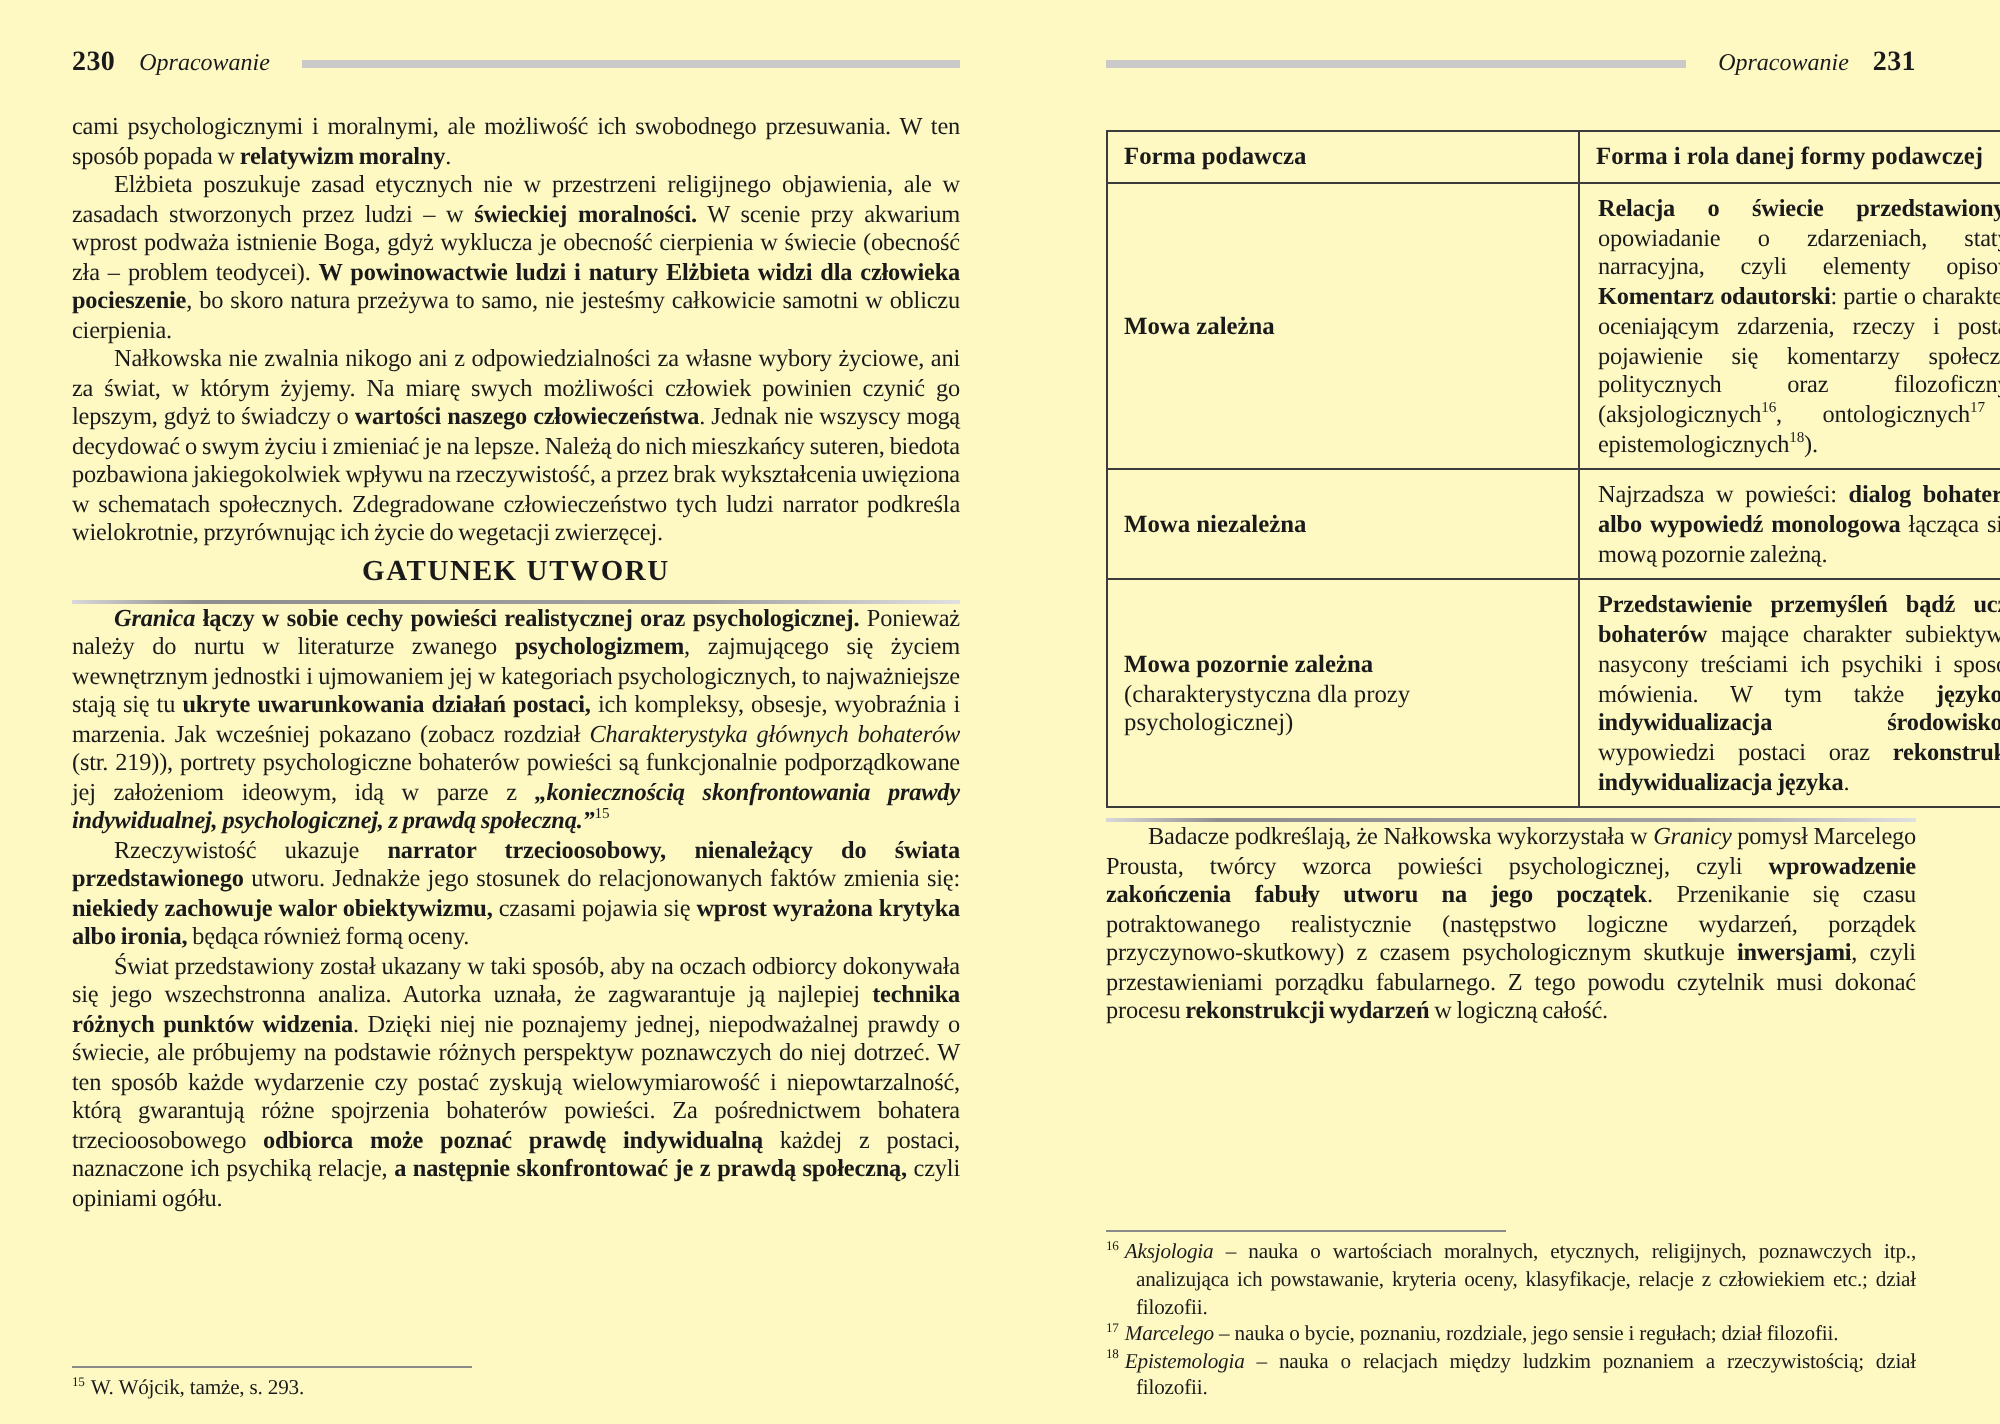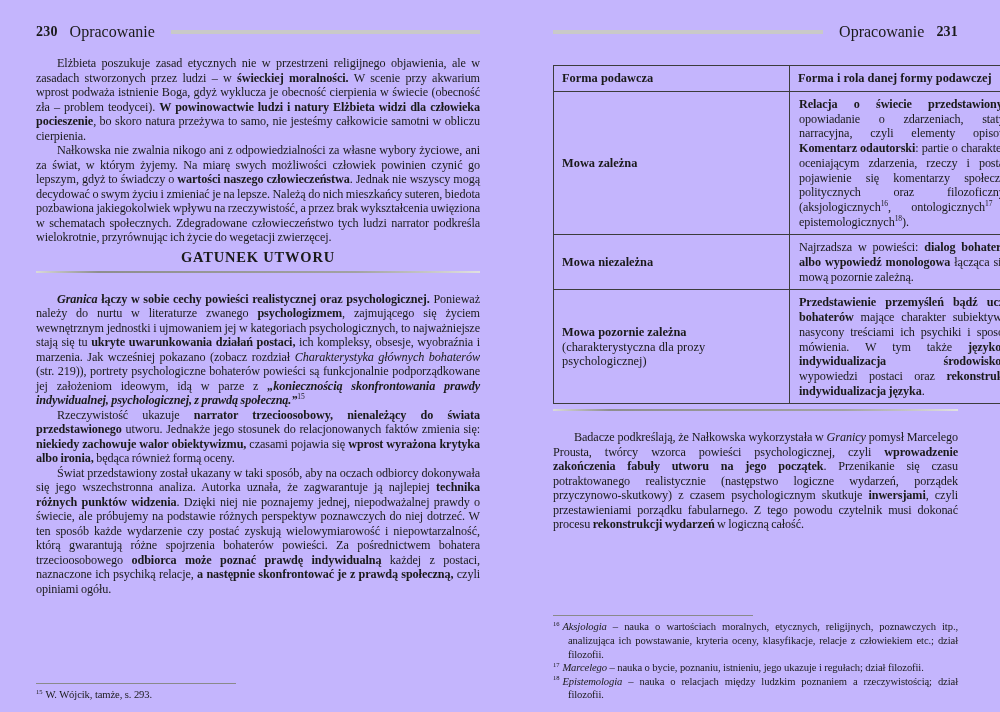--- a/index.html
+++ b/index.html
@@ -1,43 +1,43 @@
 <!DOCTYPE html>
 <html lang="pl"><head>
 <meta charset="utf-8">
 <style>
   html,body{margin:0;padding:0;background:#ffffff;}
-  .spread{position:relative;width:1000px;height:712px;background:#c4b5fd;overflow:hidden;
+  .spread{position:relative;width:1000px;height:712px;background:#fef9c3;overflow:hidden;
           font-family:"Liberation Serif","DejaVu Serif",serif;color:var(--text,#1a1a1a);}
   .page{position:absolute;top:24px;height:682px;}
   .page-left{left:36px;width:444px;}
   .page-right{left:553px;width:405px;}
 
   .pg-header{display:flex;align-items:center;height:15px;margin-bottom:17px;}
   .pg-num{font-weight:bold;font-size:14px;letter-spacing:.2px;}
-  .pg-head{font-size:16px;}
+  .pg-head{font-size:12px;font-style:italic;}
   .pg-header .gap{width:12px;flex:none;}
   .pg-bar{flex:1;height:4px;background:var(--bar,#c9c9c9);}
   .page-left  .pg-bar{margin-left:16px;}
   .page-right .pg-bar{margin-right:16px;}
 
   .bodytext p.para{margin:0;font-size:12.2px;line-height:14.5px;text-align:justify;
                    letter-spacing:-0.1px;word-spacing:-0.5px;}
   p.para.ind{text-indent:21px;}
   .b,{font-weight:bold;}
   span.b{font-weight:bold;}
   span.i{font-style:italic;}
   span.bi{font-weight:bold;font-style:italic;}
   sup{font-size:.62em;line-height:0;}
 
   .section-heading{text-align:center;font-weight:bold;font-size:14.5px;letter-spacing:.8px;
                    margin:4px 0 0;}
   .heading-rule{height:2px;margin-top:5px;
       background:linear-gradient(90deg,#d9d9d9 0%,#8e8e8e 14%,#a2a2a2 72%,#e0e0e0 100%);}
-  .after-heading{margin-top:19px;}
+  .after-heading{}
 
   table.forms{border-collapse:collapse;width:473px;margin-top:26px;table-layout:fixed;}
   table.forms th,table.forms td{border:1px solid var(--tborder,#3c3c3c);vertical-align:middle;}
   table.forms th{width:126px;text-align:left;font-weight:bold;font-size:12.4px;
                  padding:5px 8px;}
   table.forms td.label-cell{width:126px;font-size:12.4px;font-weight:normal;padding:5px 8px;
                  line-height:14.6px;}
   table.forms td.content-cell{font-size:12.2px;line-height:14.7px;text-align:justify;
                  padding:5px 9px;letter-spacing:-0.1px;word-spacing:-0.6px;margin-top:21px;}
 
@@ -54,20 +54,21 @@
 
   <div class="page page-left">
     <div class="pg-header">
       <span class="pg-num">230</span>
       <span class="gap"></span>
       <span class="pg-head">Opracowanie</span>
       <span class="pg-bar"></span>
     </div>
 
     <div class="bodytext">
+        <p class="para"><span>cami psychologicznymi i moralnymi, ale możliwość ich swobodnego przesuwania. W ten sposób popada w </span><span class="b">relatywizm moralny</span><span>.</span></p>
         <p class="para ind"><span>Elżbieta poszukuje zasad etycznych nie w przestrzeni religijnego objawienia, ale w zasadach stworzonych przez ludzi – w </span><span class="b">świeckiej moralności.</span><span> W scenie przy akwarium wprost podważa istnienie Boga, gdyż wyklucza je obecność cierpienia w świecie (obecność zła – problem teodycei). </span><span class="b">W powinowactwie ludzi i natury Elżbieta widzi dla człowieka pocieszenie</span><span>, bo skoro natura przeżywa to samo, nie jesteśmy całkowicie samotni w obliczu cierpienia.</span></p>
         <p class="para ind"><span>Nałkowska nie zwalnia nikogo ani z odpowiedzialności za własne wybory życiowe, ani za świat, w którym żyjemy. Na miarę swych możliwości człowiek powinien czynić go lepszym, gdyż to świadczy o </span><span class="b">wartości naszego człowieczeństwa</span><span>. Jednak nie wszyscy mogą decydować o swym życiu i zmieniać je na lepsze. Należą do nich mieszkańcy suteren, biedota pozbawiona jakiegokolwiek wpływu na rzeczywistość, a przez brak wykształcenia uwięziona w schematach społecznych. Zdegradowane człowieczeństwo tych ludzi narrator podkreśla wielokrotnie, przyrównując ich życie do wegetacji zwierzęcej.</span></p>
       </div>
 
     <h2 class="section-heading">GATUNEK UTWORU</h2>
     <div class="heading-rule"></div>
 
     <div class="bodytext after-heading">
         <p class="para ind"><span class="bi">Granica</span><span class="b"> łączy w sobie cechy powieści realistycznej oraz psychologicznej.</span><span> Ponieważ należy do nurtu w literaturze zwanego </span><span class="b">psychologizmem</span><span>, zajmującego się życiem wewnętrznym jednostki i ujmowaniem jej w kategoriach psychologicznych, to najważniejsze stają się tu </span><span class="b">ukryte uwarunkowania działań postaci,</span><span> ich kompleksy, obsesje, wyobraźnia i marzenia. Jak wcześniej pokazano (zobacz rozdział </span><span class="i">Charakterystyka głównych bohaterów</span><span> (str. 219)), portrety psychologiczne bohaterów powieści są funkcjonalnie podporządkowane jej założeniom ideowym, idą w parze z </span><span class="bi">„koniecznością skonfrontowania prawdy indywidualnej, psychologicznej, z prawdą społeczną.”</span><sup>15</sup></p>
         <p class="para ind"><span>Rzeczywistość ukazuje </span><span class="b">narrator trzecioosobowy, nienależący do świata przedstawionego</span><span> utworu. Jednakże jego stosunek do relacjonowanych faktów zmienia się: </span><span class="b">niekiedy zachowuje walor obiektywizmu,</span><span> czasami pojawia się </span><span class="b">wprost wyrażona krytyka albo ironia,</span><span> będąca również formą oceny.</span></p>
@@ -116,19 +117,19 @@
     <div class="heading-rule"></div>
 
     <div class="bodytext after-heading">
         <p class="para ind"><span>Badacze podkreślają, że Nałkowska wykorzystała w </span><span class="i">Granicy</span><span> pomysł Marcelego Prousta, twórcy wzorca powieści psychologicznej, czyli </span><span class="b">wprowadzenie zakończenia fabuły utworu na jego początek</span><span>. Przenikanie się czasu potraktowanego realistycznie (następstwo logiczne wydarzeń, porządek przyczynowo-skutkowy) z czasem psychologicznym skutkuje </span><span class="b">inwersjami</span><span>, czyli przestawieniami porządku fabularnego. Z tego powodu czytelnik musi dokonać procesu </span><span class="b">rekonstrukcji wydarzeń</span><span> w logiczną całość.</span></p>
       </div>
 
     <div class="fn-block">
       <div class="fn-rule"></div>
       <div>
           <div class="footnote"><sup>16</sup><span><span class="i">Aksjologia</span><span> – nauka o wartościach moralnych, etycznych, religijnych, poznawczych itp., analizująca ich powstawanie, kryteria oceny, klasyfikacje, relacje z człowiekiem etc.; dział filozofii.</span></span></div>
-          <div class="footnote"><sup>17</sup><span><span class="i">Marcelego</span><span> – nauka o bycie, poznaniu, istnieniu, jego ukazuje i regułach; dział filozofii.</span></span></div>
+          <div class="footnote"><sup>17</sup><span><span class="i">Marcelego</span><span> – nauka o bycie, poznaniu, rozdziale, jego sensie i regułach; dział filozofii.</span></span></div>
           <div class="footnote"><sup>18</sup><span><span class="i">Epistemologia</span><span> – nauka o relacjach między ludzkim poznaniem a rzeczywistością; dział filozofii.</span></span></div>
         </div>
     </div>
   </div>
 
 </div>
 
 </body></html>

